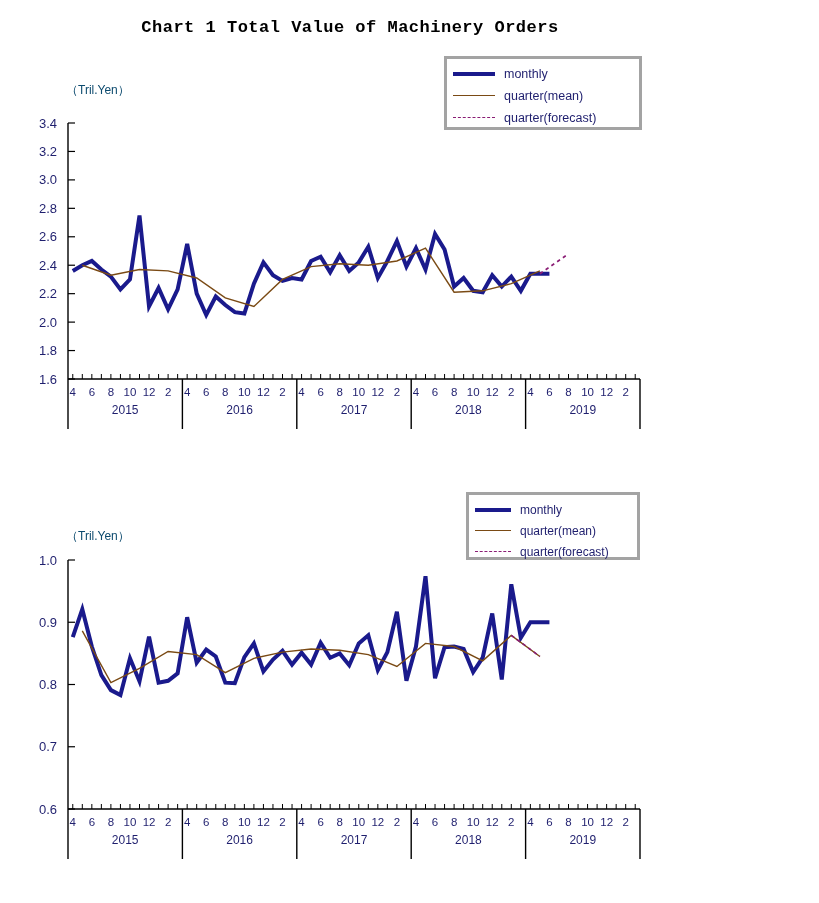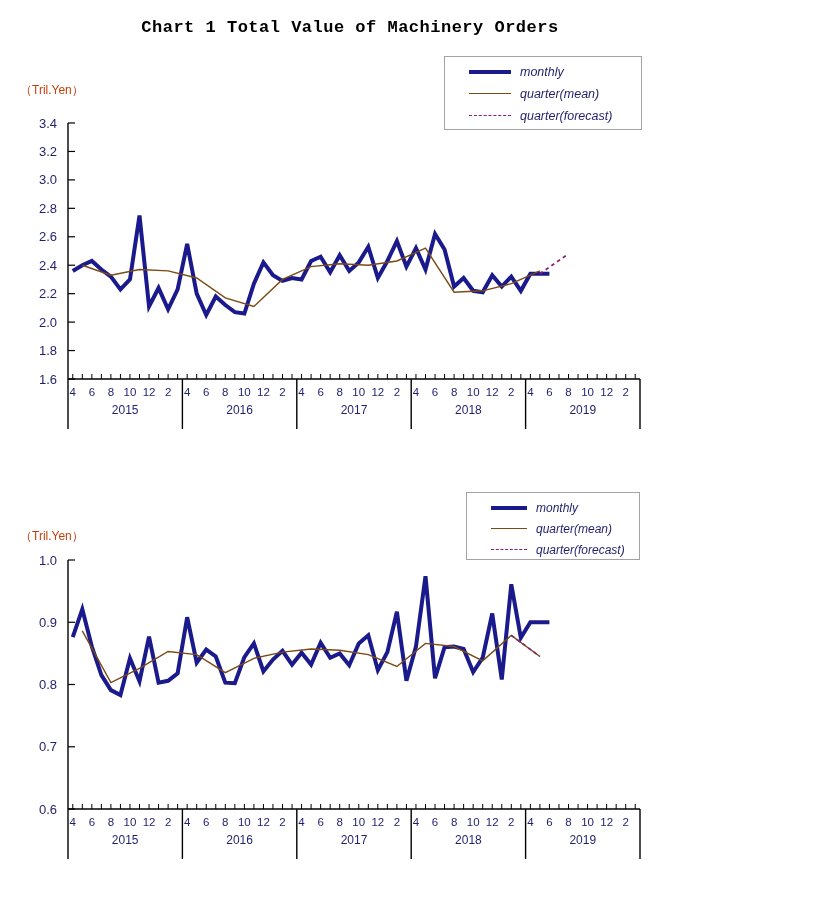--- a/index.html
+++ b/index.html
@@ -38,31 +38,31 @@
     font-family: "Liberation Mono", monospace;
     font-weight: bold;
     font-size: 17px;
     letter-spacing: 0.5px;
     color: #000000;
     white-space: nowrap;
   }
   .unit-label {
     position: absolute;
     font-size: 12px;
-    color: #c2410c;
+    color: #0c4a6e;
     font-family: "Liberation Sans", sans-serif;
     white-space: nowrap;
+    margin-left: 46px;
   }
   .legend-box {
     position: absolute;
-    border: 1px solid #a3a3a3;
+    border: 3px solid #a3a3a3;
     background: #ffffff;
     box-sizing: border-box;
-    padding: 4px 8px 4px 22px;
-    font-style: italic;
+    padding: 4px 8px 4px 4px;
   }
   .legend-row {
     display: flex;
     align-items: center;
     height: 22px;
   }
   .legend-swatch {
     width: 46px;
     height: 12px;
     position: relative;

